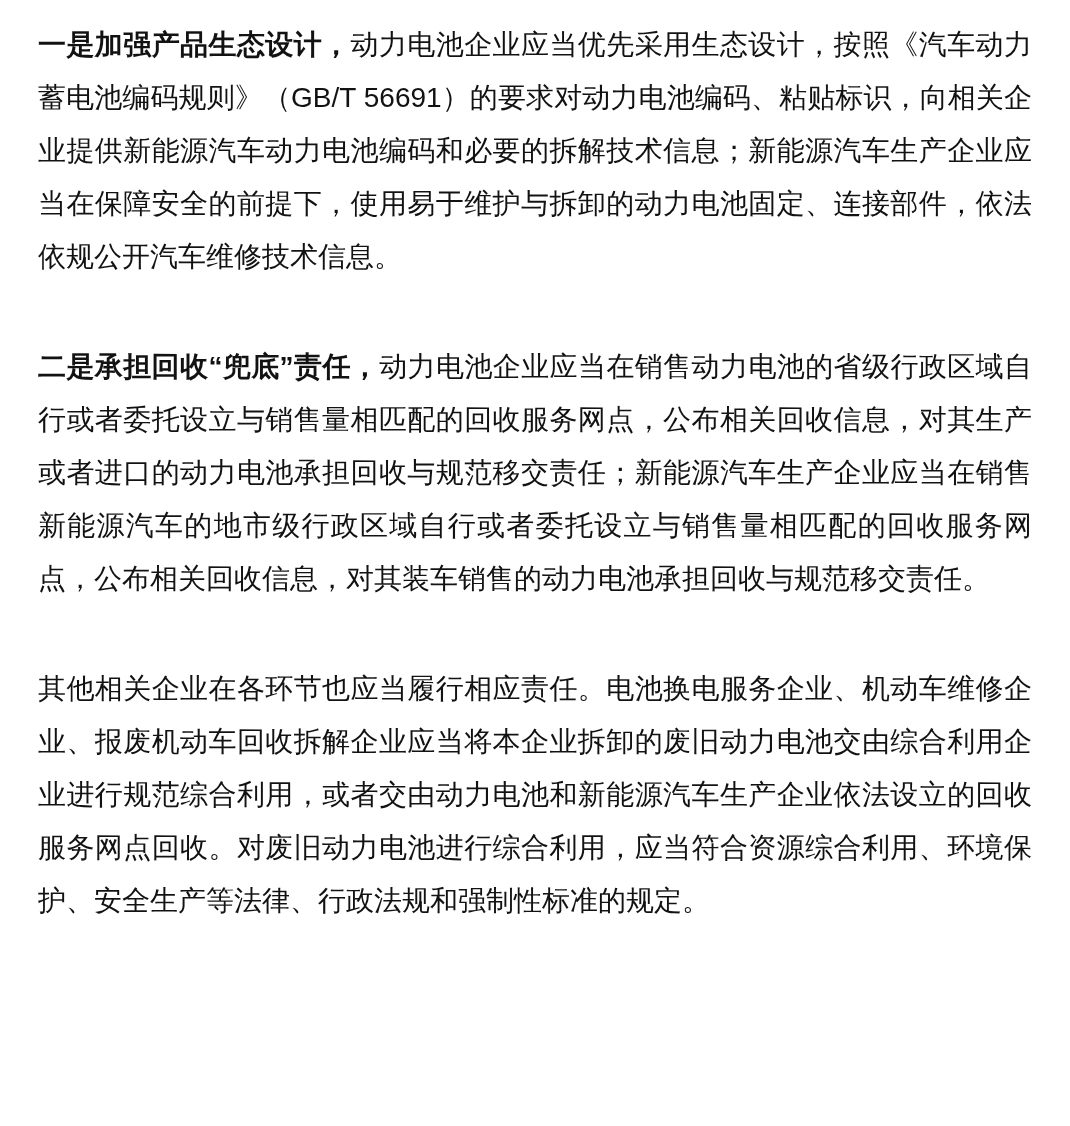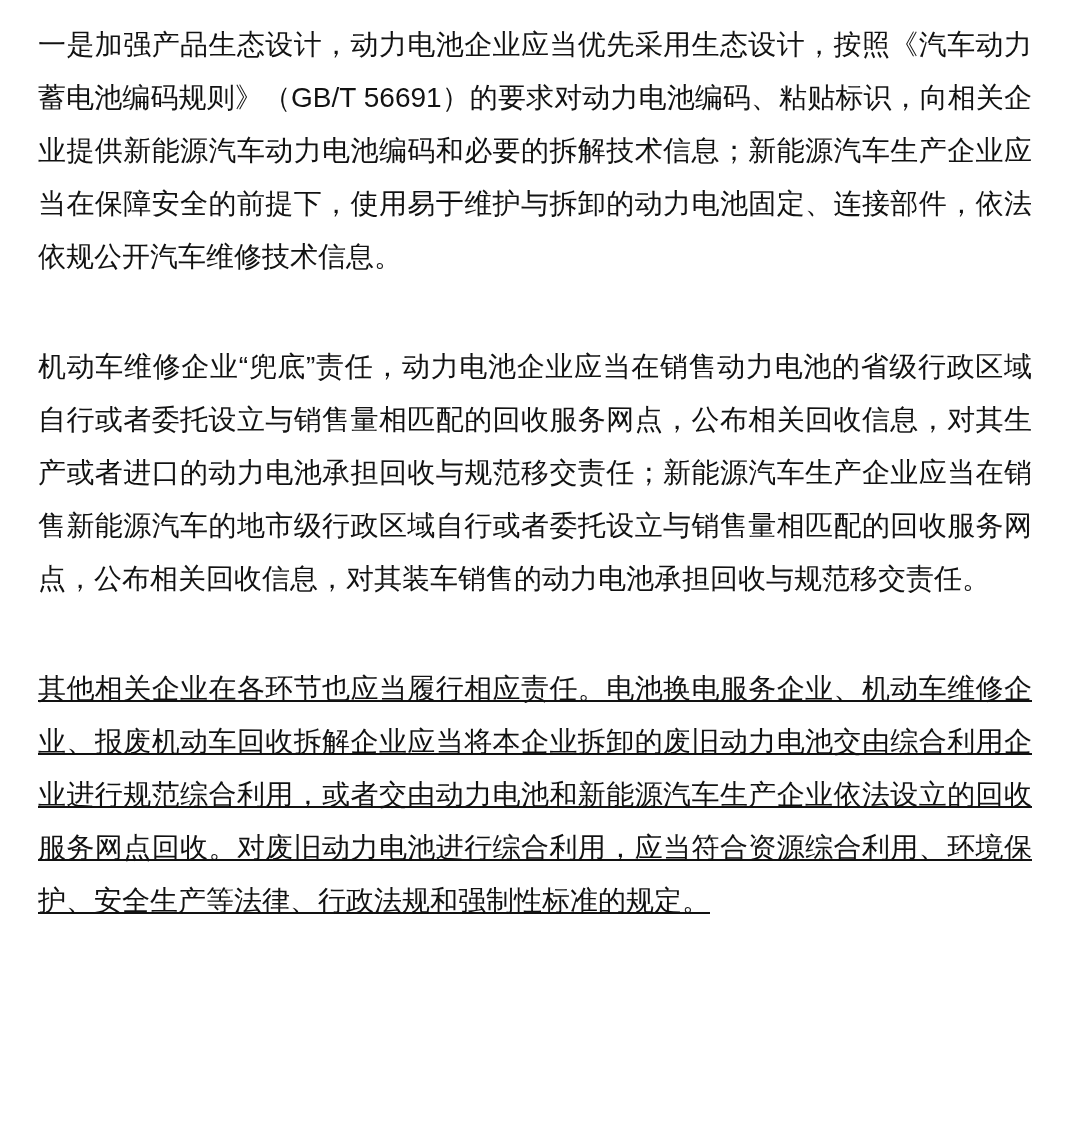--- a/index.html
+++ b/index.html
@@ -22,31 +22,30 @@
     line-height: 53px;
     text-align: justify;
     text-justify: inter-ideograph;
     word-break: break-all;
   }
   .article p {
     margin: 0 0 57px 0;
   }
   .article p:last-child {
     margin-bottom: 0;
-    text-decoration: underline;
   }
   .lead {
-    font-weight: 400;
+    font-weight: 700;
   }
 </style>
 </head>
 <body>
 
 <div class="article">
 
 
   <p><span class="lead">一是加强产品生态设计，</span><span>动力电池企业应当优先采用生态设计，按照《汽车动力蓄电池编码规则》（GB/T 56691）的要求对动力电池编码、粘贴标识，向相关企业提供新能源汽车动力电池编码和必要的拆解技术信息；新能源汽车生产企业应当在保障安全的前提下，使用易于维护与拆卸的动力电池固定、连接部件，依法依规公开汽车维修技术信息。</span></p>
 
-  <p><span class="lead">机动车维修企业“兜底”责任，</span><span>动力电池企业应当在销售动力电池的省级行政区域自行或者委托设立与销售量相匹配的回收服务网点，公布相关回收信息，对其生产或者进口的动力电池承担回收与规范移交责任；新能源汽车生产企业应当在销售新能源汽车的地市级行政区域自行或者委托设立与销售量相匹配的回收服务网点，公布相关回收信息，对其装车销售的动力电池承担回收与规范移交责任。</span></p>
+  <p><span class="lead">二是承担回收“兜底”责任，</span><span>动力电池企业应当在销售动力电池的省级行政区域自行或者委托设立与销售量相匹配的回收服务网点，公布相关回收信息，对其生产或者进口的动力电池承担回收与规范移交责任；新能源汽车生产企业应当在销售新能源汽车的地市级行政区域自行或者委托设立与销售量相匹配的回收服务网点，公布相关回收信息，对其装车销售的动力电池承担回收与规范移交责任。</span></p>
 
   <p><span class="lead"></span><span>其他相关企业在各环节也应当履行相应责任。电池换电服务企业、机动车维修企业、报废机动车回收拆解企业应当将本企业拆卸的废旧动力电池交由综合利用企业进行规范综合利用，或者交由动力电池和新能源汽车生产企业依法设立的回收服务网点回收。对废旧动力电池进行综合利用，应当符合资源综合利用、环境保护、安全生产等法律、行政法规和强制性标准的规定。</span></p>
 
 </div>
 
 </body></html>

